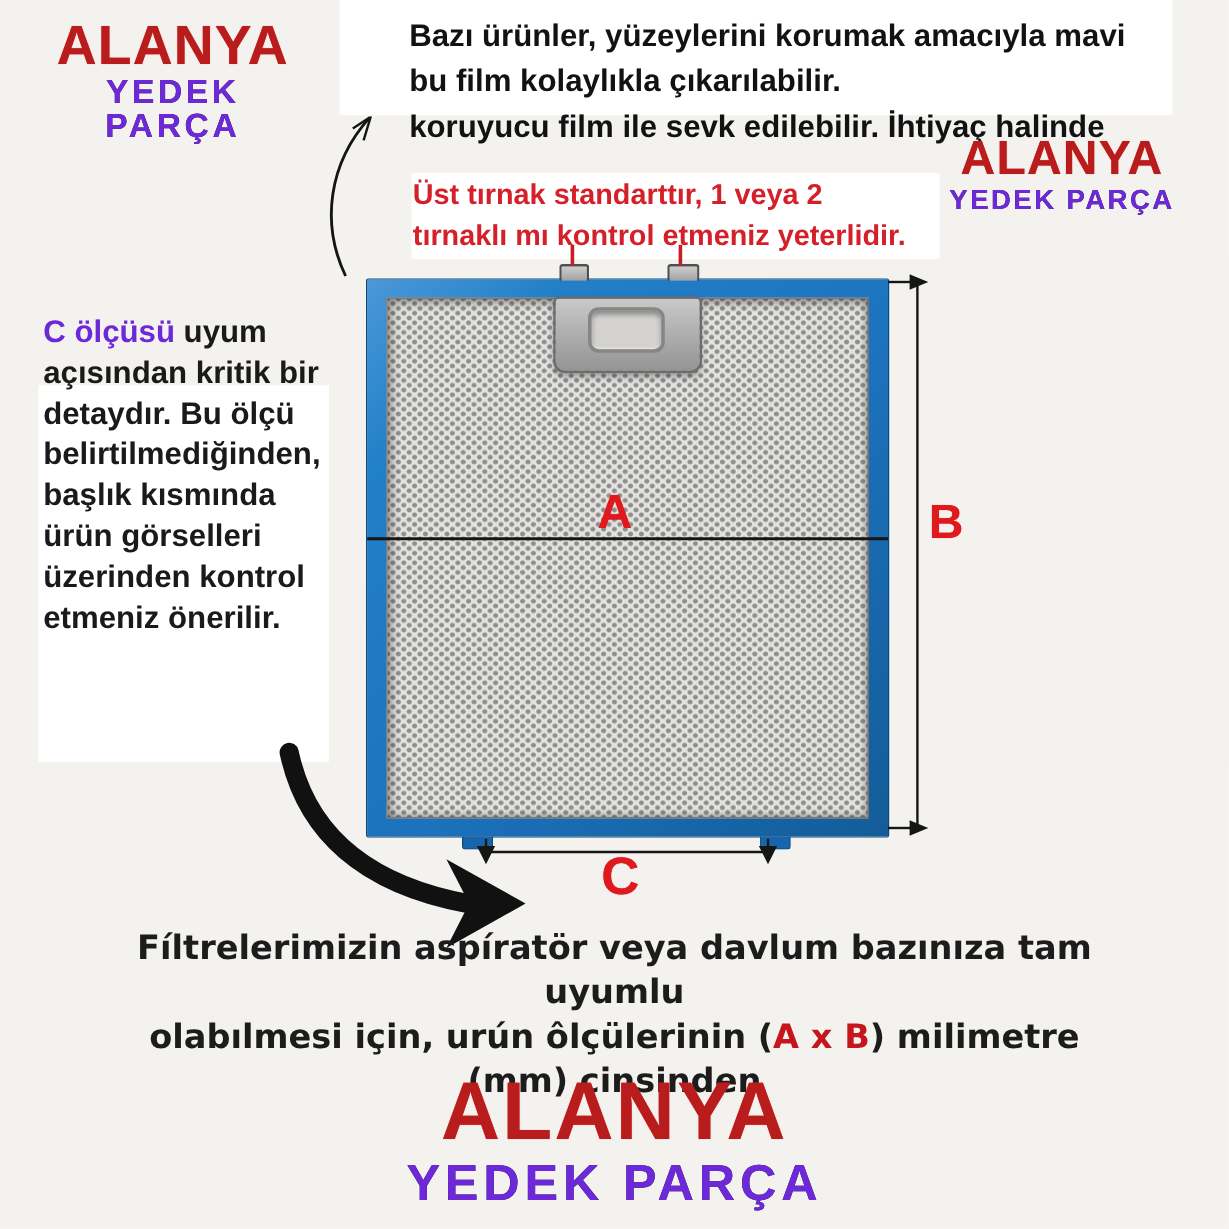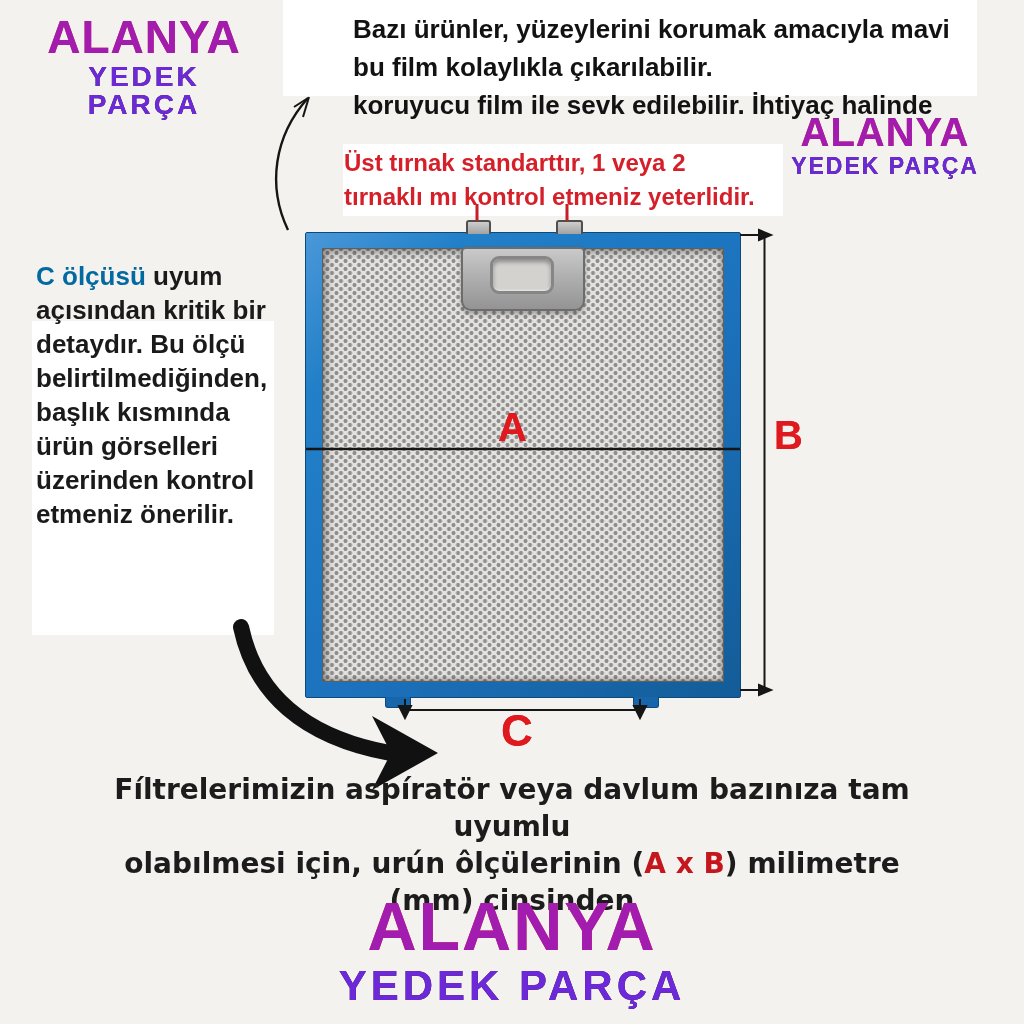--- a/index.html
+++ b/index.html
@@ -8,42 +8,42 @@
     position:relative;width:1024px;height:1024px;overflow:hidden;
     background:#f3f2ef;
   }
   .backdrop{position:absolute;background:#ffffff;}
   .bd-top{left:283px;top:0;width:694px;height:96px;}
   .bd-tabs{left:343px;top:144px;width:440px;height:72px;}
   .bd-cnote{left:32px;top:321px;width:242px;height:314px;}
 
   
   .logo{position:absolute;text-align:center;line-height:1;}
-  .logo .t{font-weight:900;color:#a21caf;letter-spacing:1px;
+  .logo .t{font-weight:900;color:#b91c1c;letter-spacing:1px;
     text-shadow:0 0 .6px #e43028;}
   .logo .s{font-weight:700;color:#6d28d9;letter-spacing:3px;margin-top:3px;
     text-shadow:0 0 .5px #171514;}
   .logo-tl{left:28px;top:14px;width:232px;}
   .logo-tl .t{font-size:46px;}
   .logo-tl .s{font-size:28px;}
   .logo-r{left:788px;top:112px;width:194px;}
   .logo-r .t{font-size:40px;}
   .logo-r .s{font-size:23px;letter-spacing:2px;}
   .logo-b{left:302px;top:892px;width:420px;}
   .logo-b .t{font-size:68px;letter-spacing:2px;}
   .logo-b .s{font-size:42px;margin-top:5px;letter-spacing:4px;}
 
   
   .top-note{position:absolute;left:341px;top:10px;width:648px;
-    font-size:26px;line-height:38px;font-weight:700;color:#121212;margin-left:12px;}
+    font-size:26px;line-height:38px;font-weight:700;color:#121212;}
   .tabs-note{position:absolute;left:344px;top:146px;width:444px;text-align:left;
     font-size:24px;line-height:34px;font-weight:700;color:#d5202a;}
   .c-note{position:absolute;left:36px;top:259px;width:256px;
     font-size:26px;line-height:34px;font-weight:700;color:#1a1a1a;}
-  .c-note .hl{color:#0369a1;}
+  .c-note .hl{color:#6d28d9;}
   .bottom-note{position:absolute;left:80px;top:771px;width:864px;text-align:center;
     font-family:"DejaVu Sans",sans-serif;font-weight:700;
     font-size:28px;line-height:37px;color:#1c1c1c;}
   .bottom-note .dim{color:#c5161d;}
 
   
   .filter-frame{position:absolute;left:305px;top:232px;width:436px;height:466px;
     background:linear-gradient(135deg,#4a98d8 0%,#2280c8 18%,#1c72bd 55%,#135c98 100%);
     border:1px solid #0d4a7c;border-radius:2px;box-sizing:border-box;}
   .filter-mesh{position:absolute;left:16px;top:15px;right:16px;bottom:15px;

